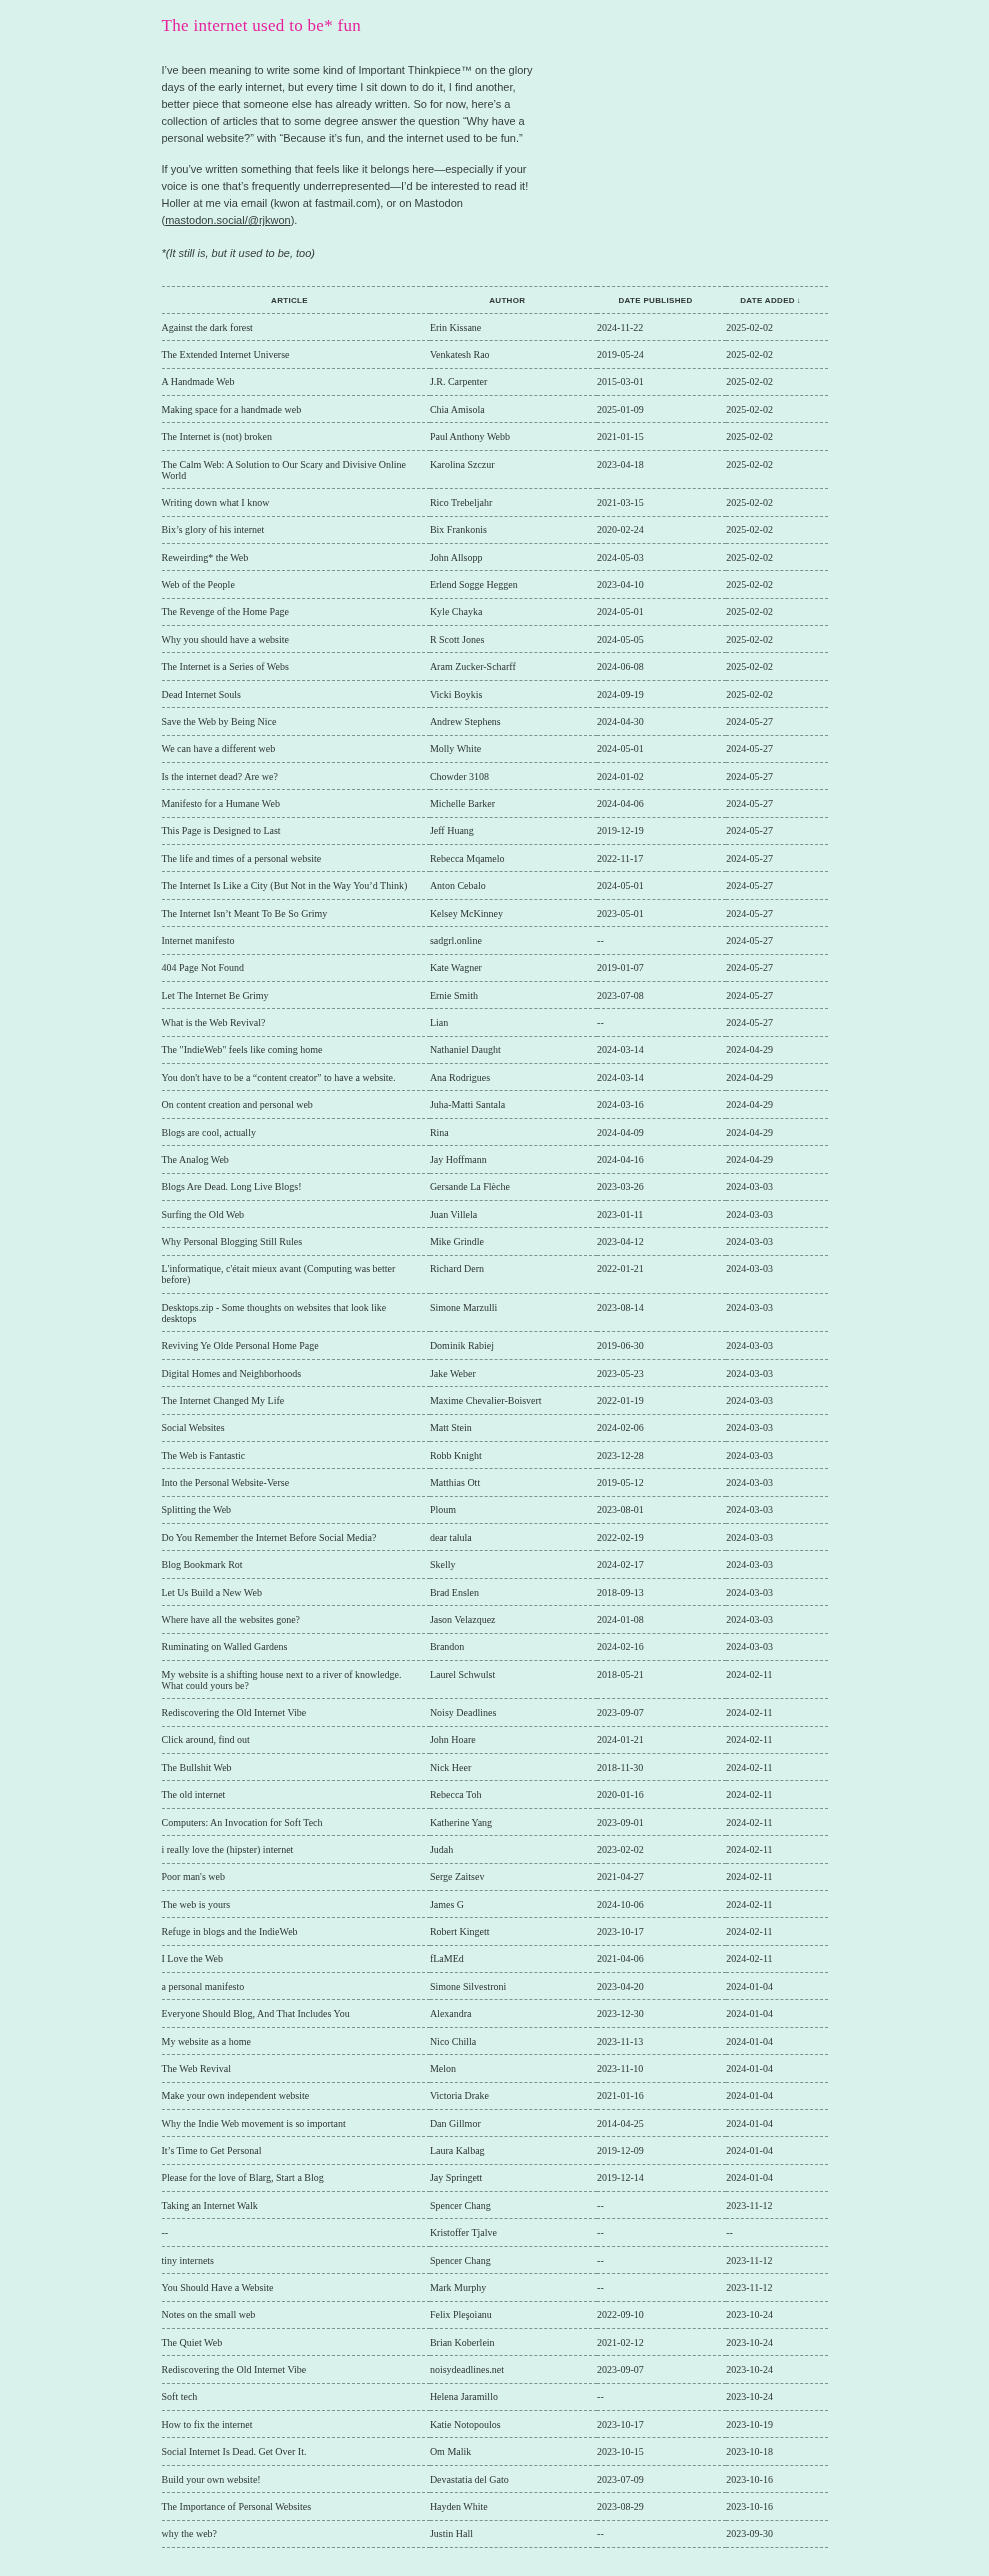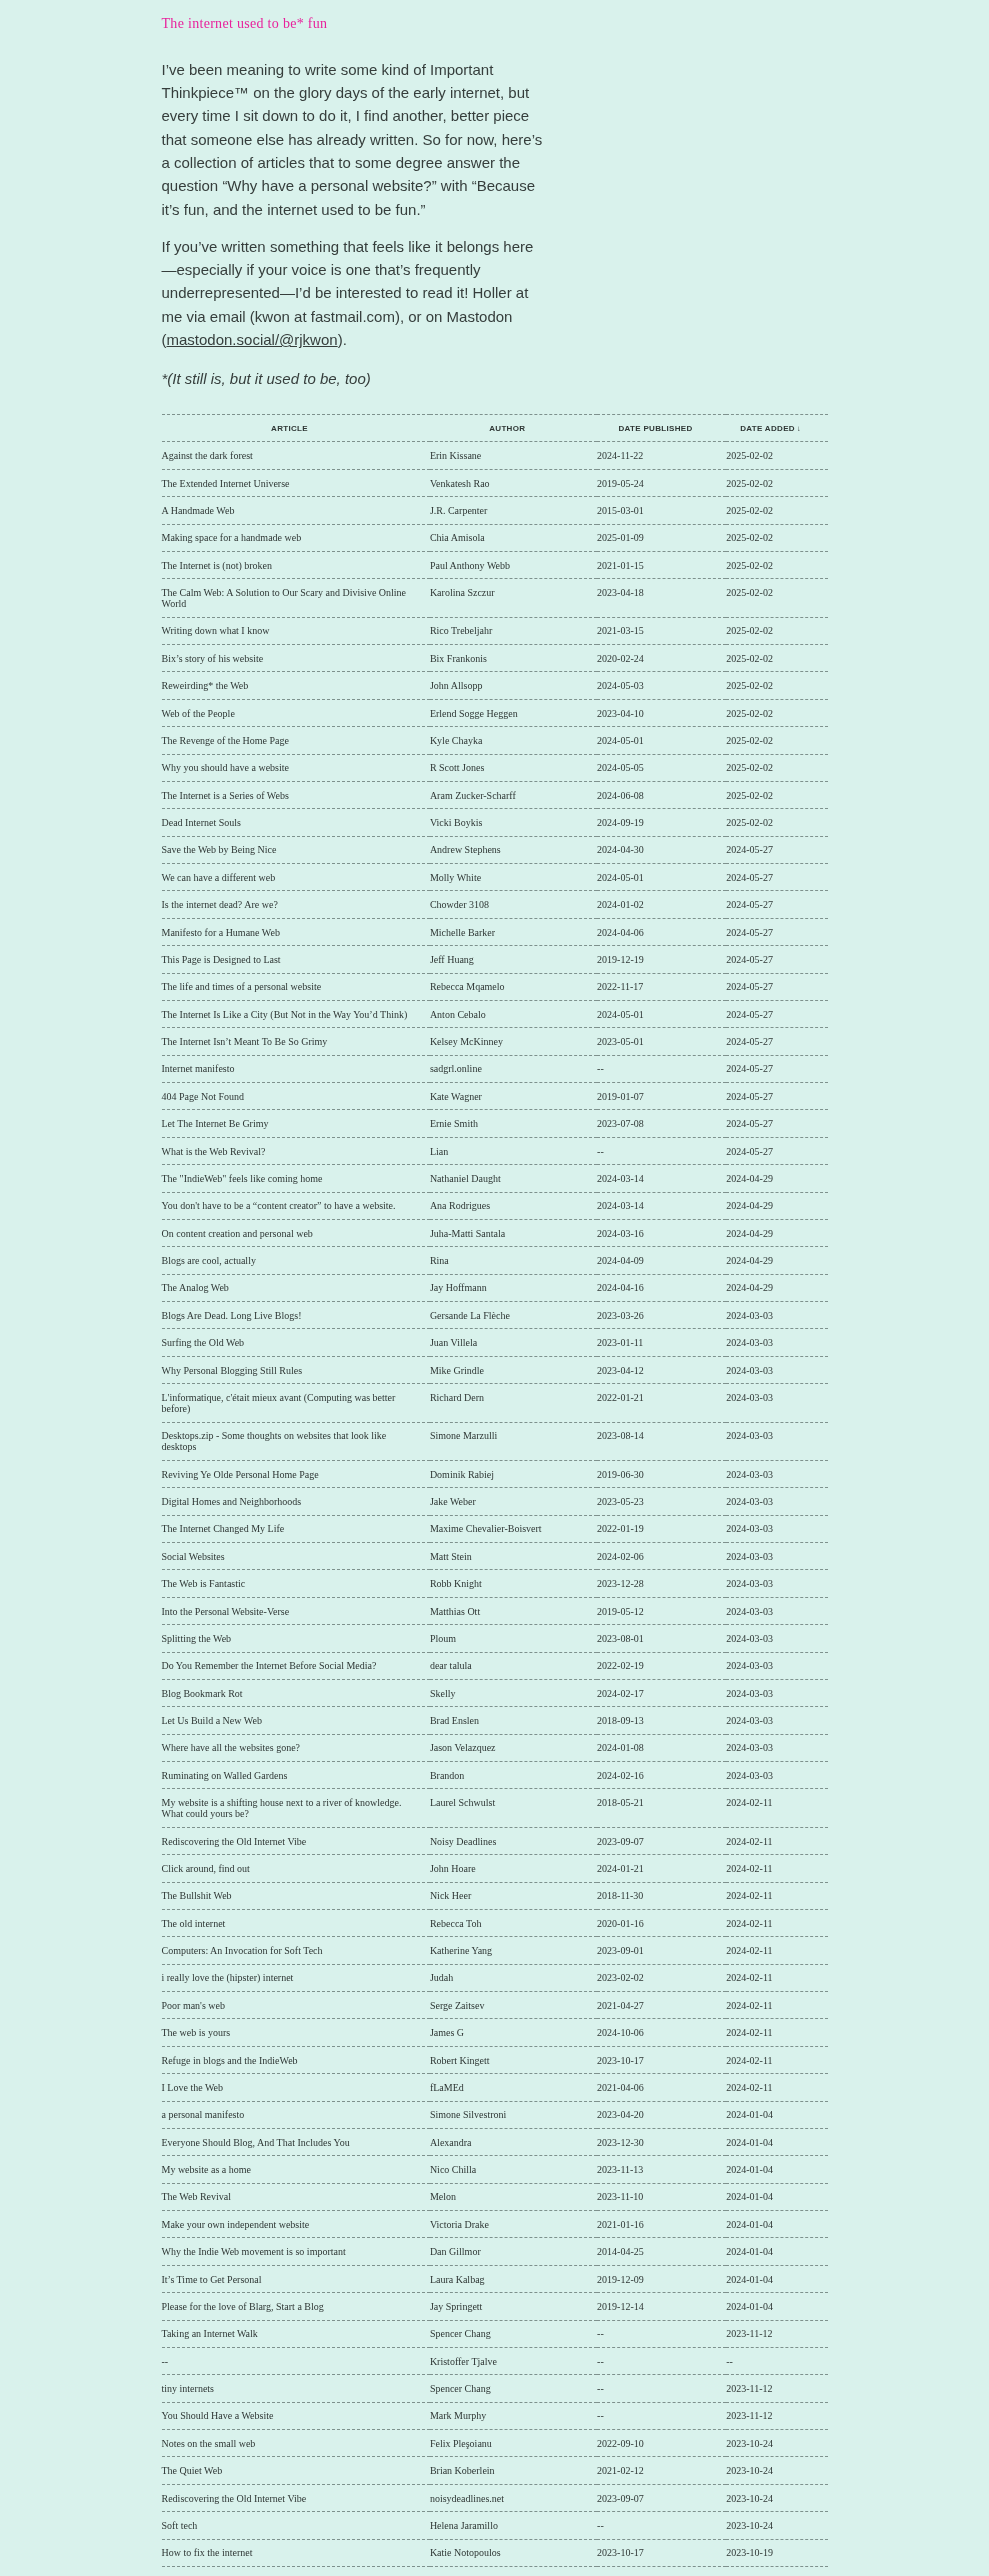--- a/index.html
+++ b/index.html
@@ -10,27 +10,27 @@
     color: #363e3c;
   }
   .container {
     width: 666px;
     margin: 0 auto;
     padding: 15.5px 0 77px;
   }
   h1.page-title {
     font-family: "Liberation Serif", serif;
     font-weight: 400;
-    font-size: 14px;
+    font-size: 17px;
     color: #e8219c;
     margin: 0 0 26px 0;
     letter-spacing: 0.3px;
   }
   .intro p {
-    font-size: 15px;
+    font-size: 11px;
     line-height: 1.56;
     max-width: 385px;
     margin: 0 0 13.4px 0;
   }
   .intro .footnote {
     font-style: italic;
     margin-top: 15.5px;
     margin-bottom: 0;
   }
   .intro a {
@@ -143,21 +143,21 @@
   </tr>
 
   <tr>
     <td class="c-article"><a href="#">Writing down what I know</a></td>
     <td class="c-author">Rico Trebeljahr</td>
     <td class="c-pub">2021-03-15</td>
     <td class="c-added">2025-02-02</td>
   </tr>
 
   <tr>
-    <td class="c-article"><a href="#">Bix’s story of his website</a></td>
+    <td class="c-article"><a href="#">Bix’s glory of his internet</a></td>
     <td class="c-author">Bix Frankonis</td>
     <td class="c-pub">2020-02-24</td>
     <td class="c-added">2025-02-02</td>
   </tr>
 
   <tr>
     <td class="c-article"><a href="#">Reweirding* the Web</a></td>
     <td class="c-author">John Allsopp</td>
     <td class="c-pub">2024-05-03</td>
     <td class="c-added">2025-02-02</td>

